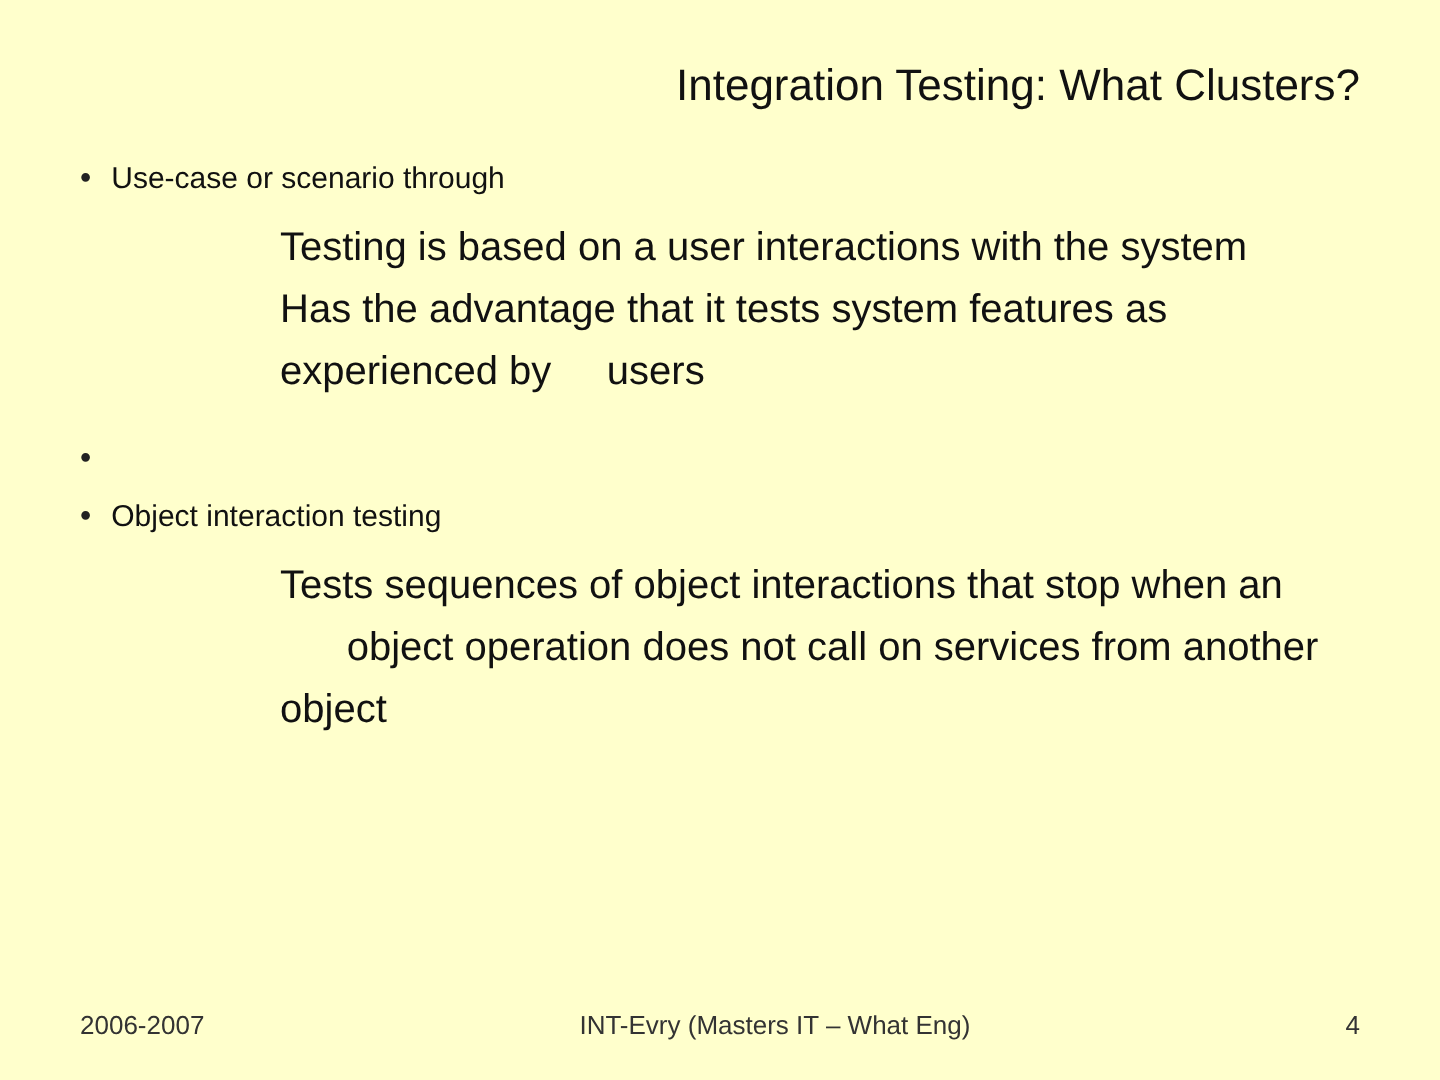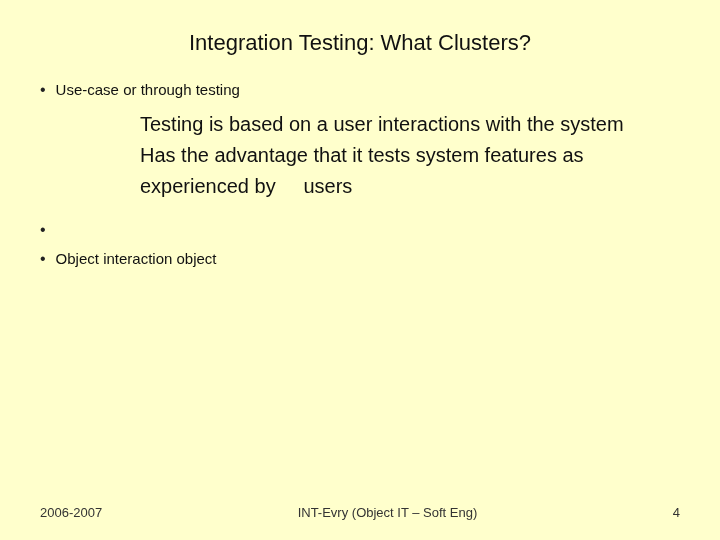--- a/index.html
+++ b/index.html
@@ -24,21 +24,21 @@
       background-color: #ffffcc;
       padding: 30px 40px 20px 40px;
       display: flex;
       flex-direction: column;
       position: relative;
     }
 
     .slide-title {
       font-size: 22px;
       font-weight: normal;
-      text-align: center;
+      text-align: right;
       margin-bottom: 24px;
       color: #111;
     }
 
     .content {
       flex: 1;
       display: flex;
       flex-direction: column;
       gap: 0;
     }
@@ -87,35 +87,38 @@
 </head>
 <body>
 
 <div class="slide">
   <h1 class="slide-title">Integration Testing: What Clusters?</h1>
 
   <div class="content">
 
     <div class="bullet-section">
       <span class="bullet">•</span>
-      <span class="bullet-label">Use-case or through testing</span>
+      <span class="bullet-label">Use-case or scenario through</span>
     </div>
     <div class="sub-content">
       <span>Testing is based on a user interactions with the system<br>Has the advantage that it tests system features as<br>experienced by &nbsp;&nbsp;&nbsp; users</span>
     </div>
 
     <div class="bullet-section">
       <span class="bullet">•</span>
     </div>
 
     <div class="bullet-section">
       <span class="bullet">•</span>
-      <span class="bullet-label">Object interaction object</span>
+      <span class="bullet-label">Object interaction testing</span>
+    </div>
+    <div class="sub-content">
+      <span>Tests sequences of object interactions that stop when an<br>&nbsp;&nbsp;&nbsp;&nbsp;&nbsp; object operation does not call on services from another<br>object</span>
     </div>
 
   </div>
 
   <div class="footer">
     <span>2006-2007</span>
-    <span>INT-Evry (Object IT – Soft Eng)</span>
+    <span>INT-Evry (Masters IT – What Eng)</span>
     <span>4</span>
   </div>
 </div>
 
 </body></html>

